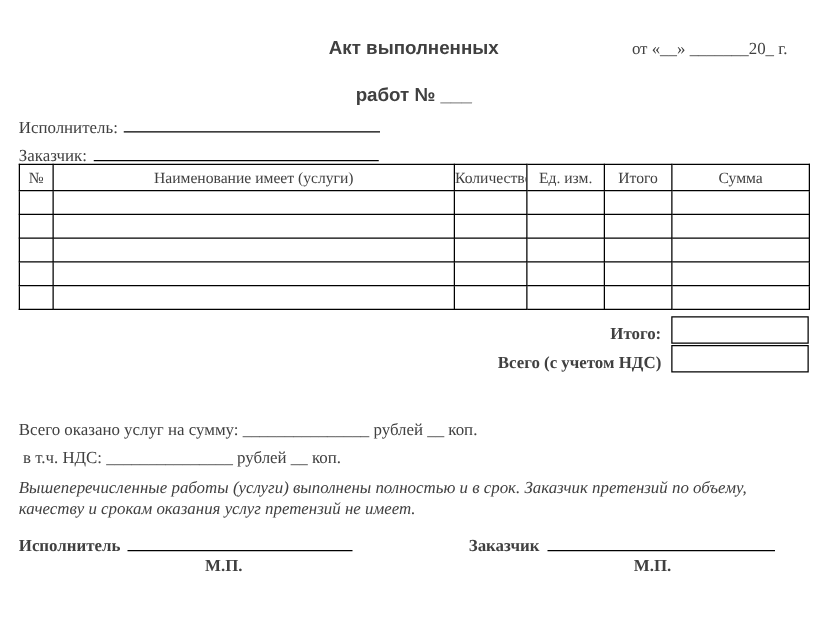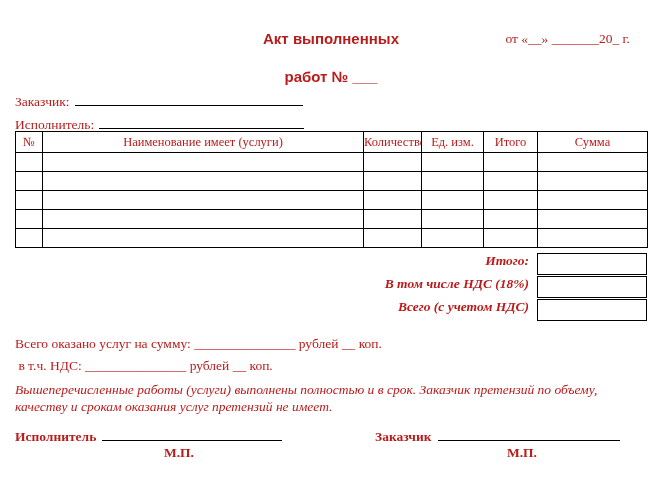--- a/index.html
+++ b/index.html
@@ -1,21 +1,21 @@
 <!DOCTYPE html>
 <html><head>
 <meta charset="utf-8">
 <style>
   * { margin:0; padding:0; box-sizing:border-box; }
   html,body { background:#ffffff; }
   .page {
     position:relative;
     width:662px; height:502px;
     background:#ffffff;
-    color:#b91c1c;
+    color:#404040;
     font-family:"Liberation Serif", serif;
     font-size:13.5px;
     overflow:hidden;
   }
   
   .doc-title {
     position:absolute; top:29px; left:0; right:0;
     text-align:center;
     font-family:"Liberation Sans", sans-serif;
     font-weight:bold; font-size:15px; line-height:19px;
@@ -43,21 +43,21 @@
     width:632px;
   }
   .work-table th, .work-table td { border:1px solid #000; overflow:hidden; }
   .work-table th {
     font-weight:normal; font-size:12.5px;
     height:21px; text-align:center; padding:1px 0;
   }
   .work-table td { height:19px; }
   
   .totals { position:absolute; top:253px; left:15px; width:632px; }
-  .total-row { display:flex; justify-content:flex-end; align-items:flex-start; margin-bottom:1px;font-style:italic; }
+  .total-row { display:flex; justify-content:flex-end; align-items:flex-end; margin-bottom:1px; }
   .total-label { font-weight:bold; font-size:13.5px; padding-right:8px; }
   .total-cell { width:110px; height:22px; border:1px solid #000; background:#fff; }
   
   .amounts {
     position:absolute; top:333px; left:15px;
     line-height:22px; white-space:pre;
   }
   
   .closing {
     position:absolute; top:381px; left:15px; width:636px;
@@ -81,24 +81,24 @@
 <div class="page">
 
   <div class="doc-title"><span>Акт выполненных</span><br>
     <span>работ № ___</span>
   </div>
 
   <div class="doc-date">от «__» _______20_ г.</div>
 
   <div class="parties">
     <div class="field-row">
-      <span>Заказчик:</span><span class="uline customer"></span>
+      <span>Исполнитель:</span><span class="uline executor"></span>
     </div>
     <div class="field-row">
-      <span>Исполнитель:</span><span class="uline executor"></span>
+      <span>Заказчик:</span><span class="uline customer"></span>
     </div>
   </div>
 
   <table class="work-table">
     <colgroup>
       <col style="width:27px">
         <col style="width:321px">
         <col style="width:58px">
       <col style="width:62px">
         <col style="width:54px">
@@ -157,24 +157,20 @@
         </tr>
       </tbody>
   </table>
 
   <div class="totals">
     <div class="total-row">
       <span class="total-label">Итого:</span>
       <span class="total-cell"></span>
     </div>
     <div class="total-row">
-      <span class="total-label">В том числе НДС (18%)</span>
-      <span class="total-cell"></span>
-    </div>
-    <div class="total-row">
       <span class="total-label">Всего (с учетом НДС)</span>
       <span class="total-cell"></span>
     </div>
   </div>
 
   <div class="amounts"><span>Всего оказано услуг на сумму: _______________ рублей __ коп.</span><br><span> в т.ч. НДС: _______________ рублей __ коп.</span></div>
 
   <div class="closing">Вышеперечисленные работы (услуги) выполнены полностью и в срок. Заказчик претензий по объему, качеству и срокам оказания услуг претензий не имеет.</div>
 
   <div class="signatures">

